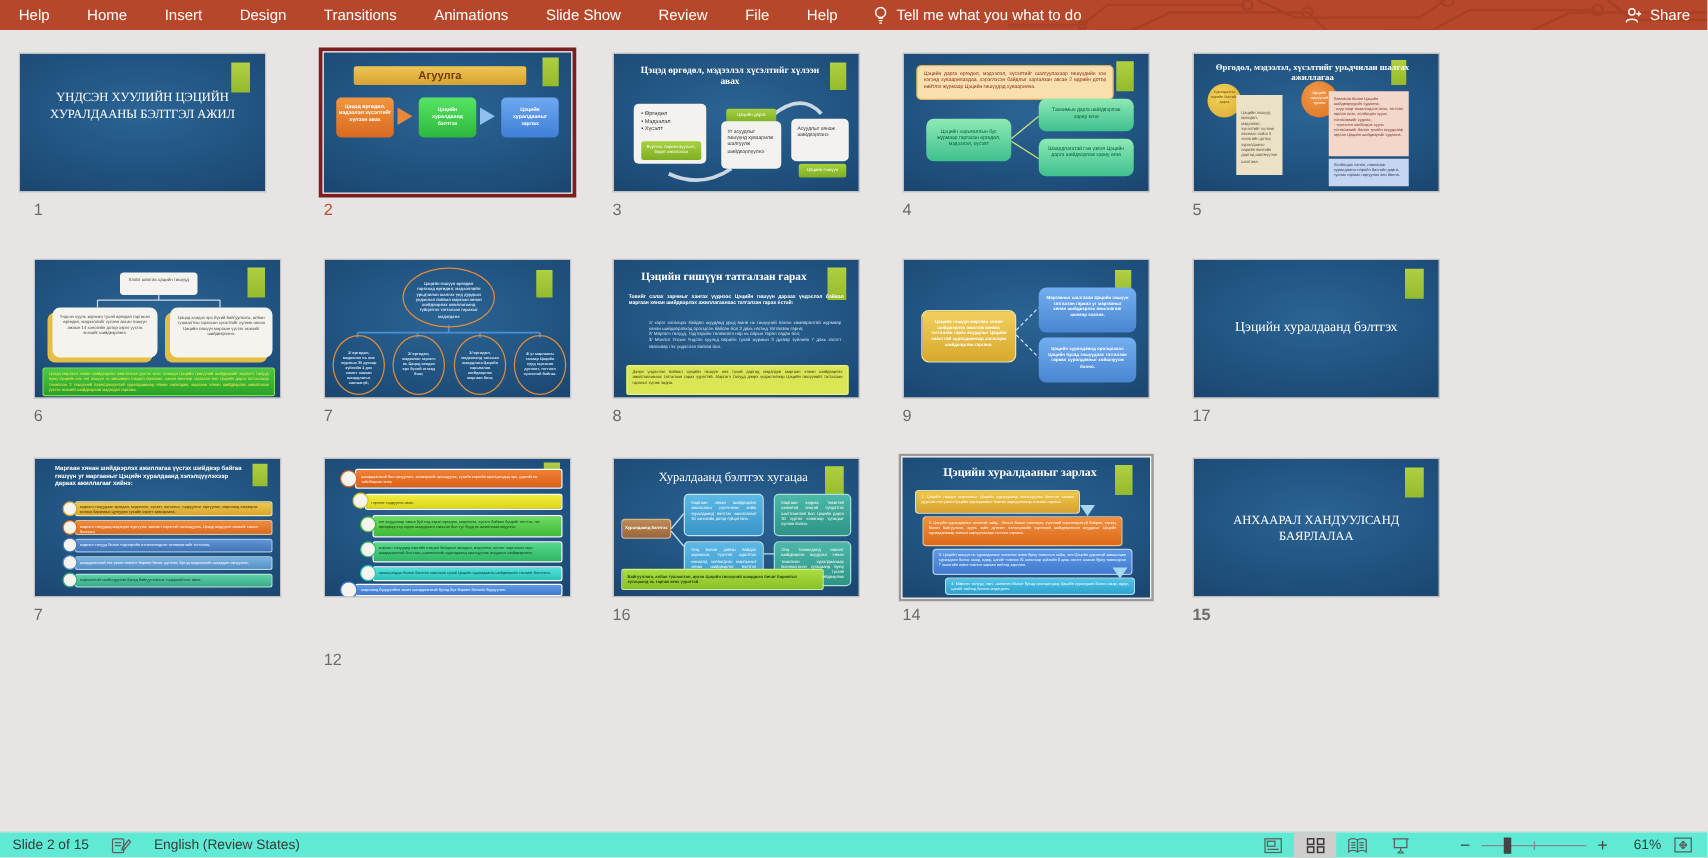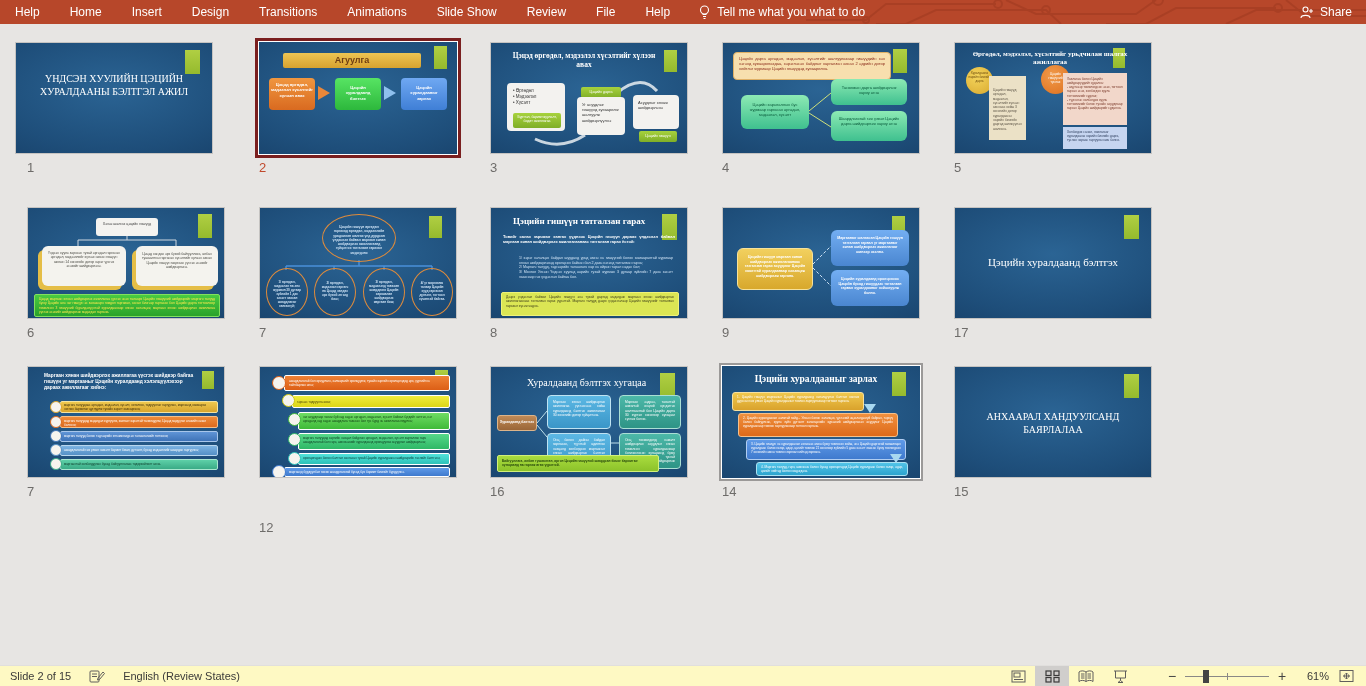--- a/index.html
+++ b/index.html
@@ -27,21 +27,21 @@
 
   .abs { position:absolute; }
   .ctr { text-align:center; }
   .pre { white-space:pre-line; }
   .serif { font-family:"Liberation Serif", serif; }
   .tt { line-height:1.25; }
 
   .micro { line-height:1.3; }
 
   
-  .statusbar { position:absolute; bottom:0; left:0; width:1366px; height:21px; background:#fef9c3; border-top:1px solid #e1dfdd;
+  .statusbar { position:absolute; bottom:0; left:0; width:1366px; height:21px; background:#5eead4; border-top:1px solid #e1dfdd;
     display:flex; align-items:center; justify-content:space-between; font-size:11px; color:#3b3a39; z-index:5;gap:40px; }
   .status-left { display:flex; align-items:center; gap:18px; padding-left:10px; }
   .status-right { display:flex; align-items:center; padding-right:8px; }
   .viewbtn { width:34px; height:21px; display:flex; align-items:center; justify-content:center; }
   .viewbtn.active { background:#d0cecc; }
   .zoomwrap { display:flex; align-items:center; margin-left:26px; }
   .zsign { font-size:14px; color:#444; width:18px; text-align:center; }
   .ztrack { position:relative; width:84px; height:21px; margin:0 4px; }
   .ztrack .line { position:absolute; left:0; right:0; top:10px; height:1px; background:#8a8886; }
   .ztrack .tick { position:absolute; left:50%; top:7px; width:1px; height:7px; background:#8a8886; }
@@ -288,21 +288,21 @@
     <div class="abs micro" style="left:34px; top:96px; width:152px; height:14px; background:linear-gradient(#52c4e8,#2ca4ce); border-radius:3px; border:1px solid #aae2f2; font-size:3.1px; padding:2px 4px; text-align:justify;">4. Маргагч талууд, гэрч, шинжээч болон бусад оролцогчдод Цэцийн хуралдаан болох газар, өдөр, цагийг нийтэд болгон мэдэгдэнэ.</div>
     <div class="abs" style="left:142px; top:38px; width:0; height:0; border-left:6px solid transparent; border-right:6px solid transparent; border-top:9px solid #a8d8f0;"></div>
     <div class="abs" style="left:168px; top:88px; width:0; height:0; border-left:6px solid transparent; border-right:6px solid transparent; border-top:9px solid #a8d8f0;"></div>
   </div>
   <div class="num" style="left:722px; top:460px;">14</div>
 
   <div class="slide" style="left:954px; top:342px;">
     <div class="accent" style="top:7px; right:12px; width:15px; height:24px;"></div>
     <div class="abs ctr serif tt" style="left:20px; right:20px; top:44px; font-size:10px;">АНХААРАЛ ХАНДУУЛСАНД БАЯРЛАЛАА</div>
   </div>
-  <div class="num" style="left:954px; top:460px;">15</div>
+  <div class="num" style="left:954px; top:460px;font-weight:bold;">15</div>
 
 </div>
 
 <div class="statusbar">
   <div class="status-left">
     <span>Slide 2 of 15</span>
     <svg width="16" height="14" viewBox="0 0 16 14">
         <g stroke="#605e5c" stroke-width="1" fill="none">
           <rect x="1" y="2" width="9" height="11" rx="1"></rect>
           <path d="M3 5 L8 5 M3 7.5 L8 7.5"></path>

